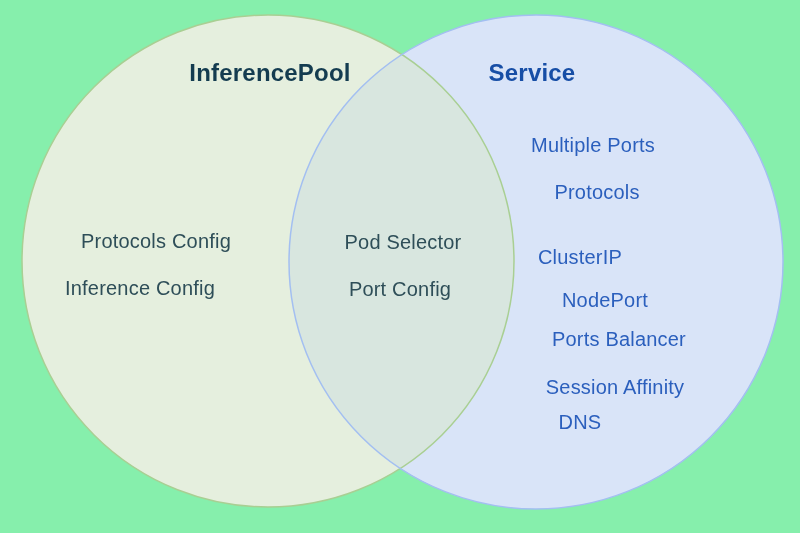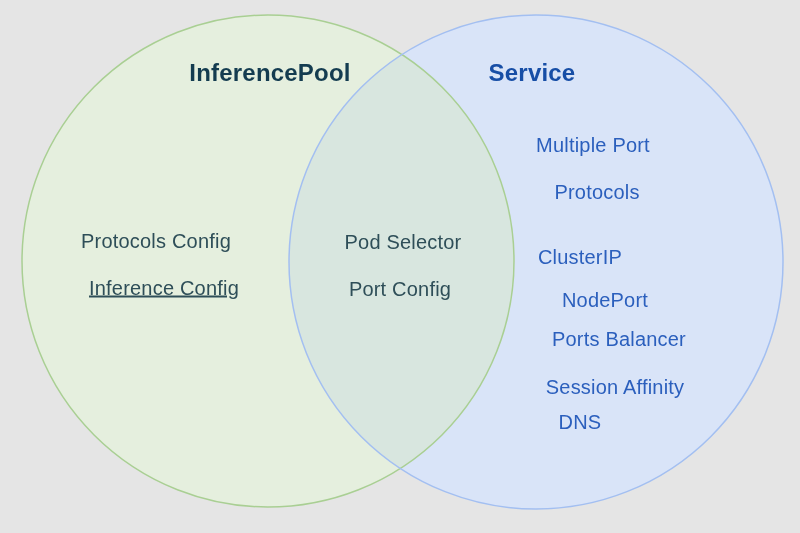--- a/index.html
+++ b/index.html
@@ -5,21 +5,21 @@
   html, body {
     margin: 0;
     padding: 0;
     background: #ffffff;
     font-family: "Liberation Sans", sans-serif;
   }
   .canvas {
     position: relative;
     width: 800px;
     height: 533px;
-    background: #e5e5e5;
+    background: #86efac;
     overflow: hidden;
   }
   .venn-svg {
     position: absolute;
     left: 0;
     top: 0;
   }
   .label {
     position: absolute;
     transform: translate(-50%, -50%);
@@ -58,26 +58,26 @@
     </g>
 
     <circle cx="268" cy="261" r="246" fill="none" stroke-width="1.5" stroke="#a9cf93"></circle>
     <circle cx="536" cy="262" r="247" fill="none" stroke-width="1.5" stroke="#a3bff1"></circle>
   </svg>
 
   <div class="label title left-title" style="left:270px; top:73px;">InferencePool</div>
   <div class="label title right-title" style="left:532px; top:73px;">Service</div>
 
   <div class="label left-item" style="left:156px; top:241px;">Protocols Config</div>
-  <div class="label left-item" style="left:164px; top:288px;text-decoration:underline;">Inference Config</div>
+  <div class="label left-item" style="left:140px; top:288px;">Inference Config</div>
 
   <div class="label mid-item" style="left:403px; top:242px;">Pod Selector</div>
   <div class="label mid-item" style="left:400px; top:289px;">Port Config</div>
 
-  <div class="label right-item" style="left:593px; top:145px;">Multiple Port</div>
+  <div class="label right-item" style="left:593px; top:145px;">Multiple Ports</div>
   <div class="label right-item" style="left:597px; top:192px;">Protocols</div>
   <div class="label right-item" style="left:580px; top:241px;margin-top:16px;">ClusterIP</div>
   <div class="label right-item" style="left:605px; top:289px;margin-top:11px;">NodePort</div>
   <div class="label right-item" style="left:619px; top:339px;">Ports Balancer</div>
   <div class="label right-item" style="left:615px; top:387px;">Session Affinity</div>
   <div class="label right-item" style="left:580px; top:422px;text-align:right;">DNS</div>
 
 </div>
 
 </body></html>

